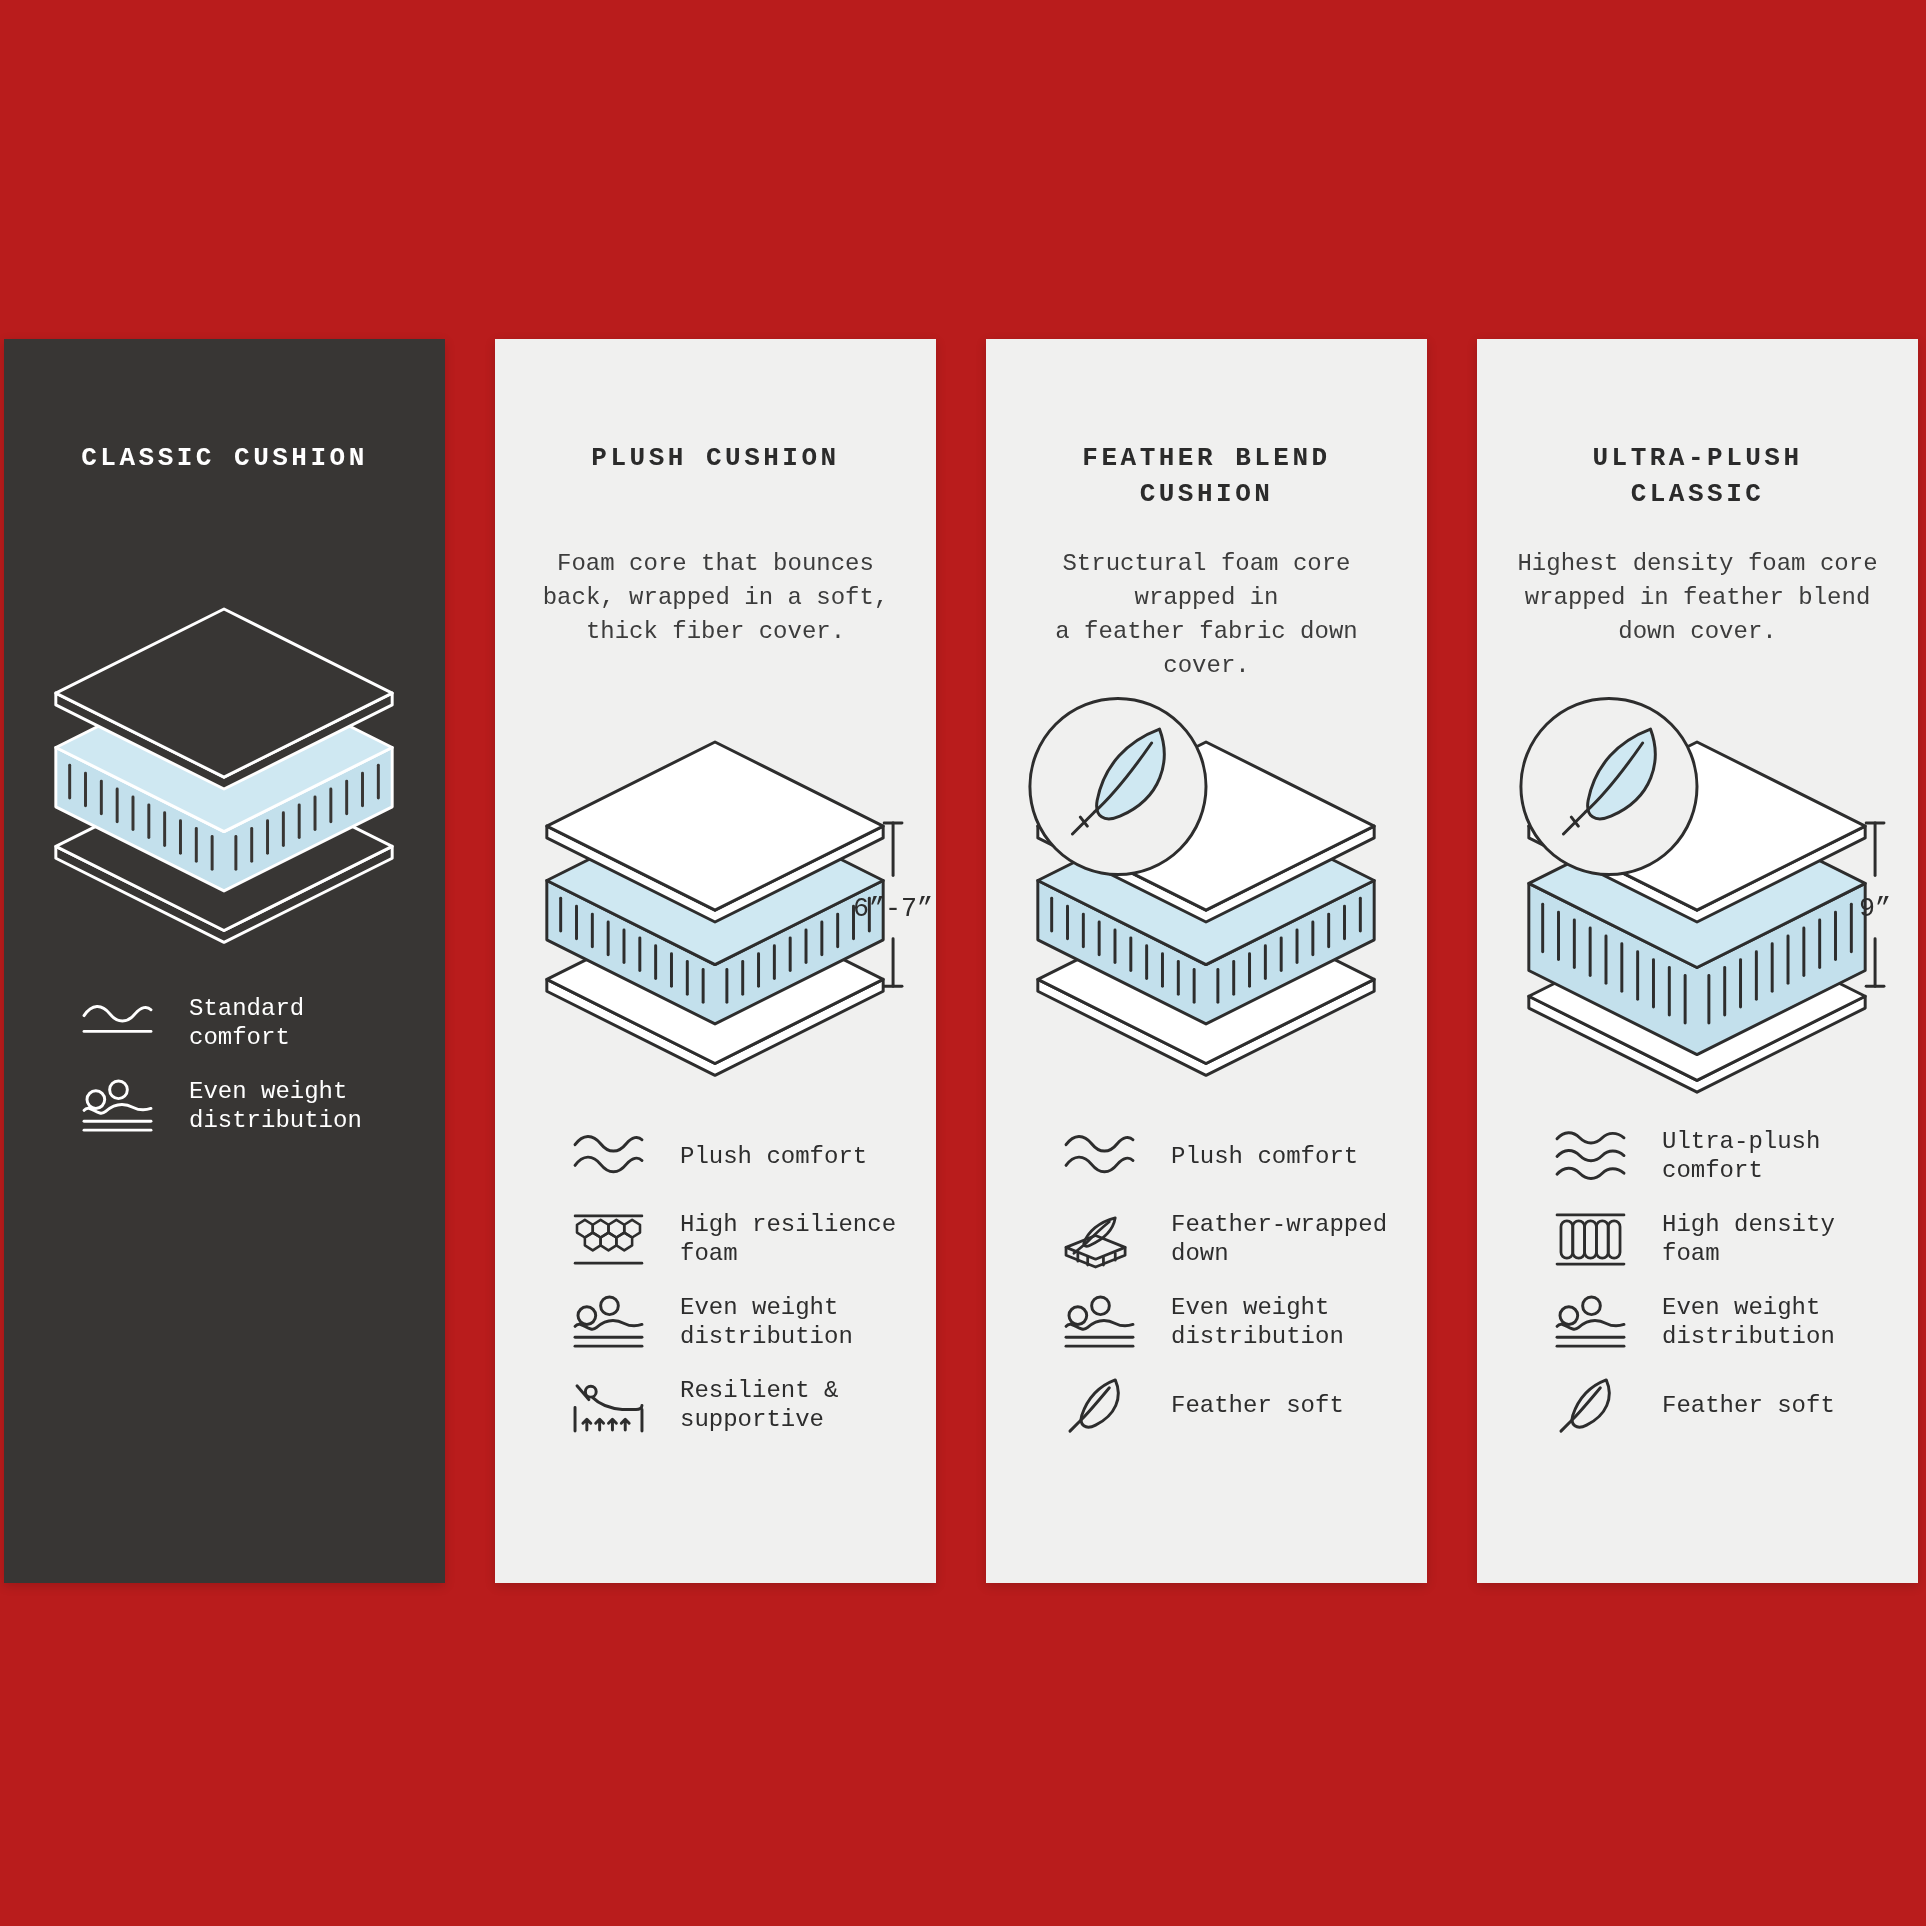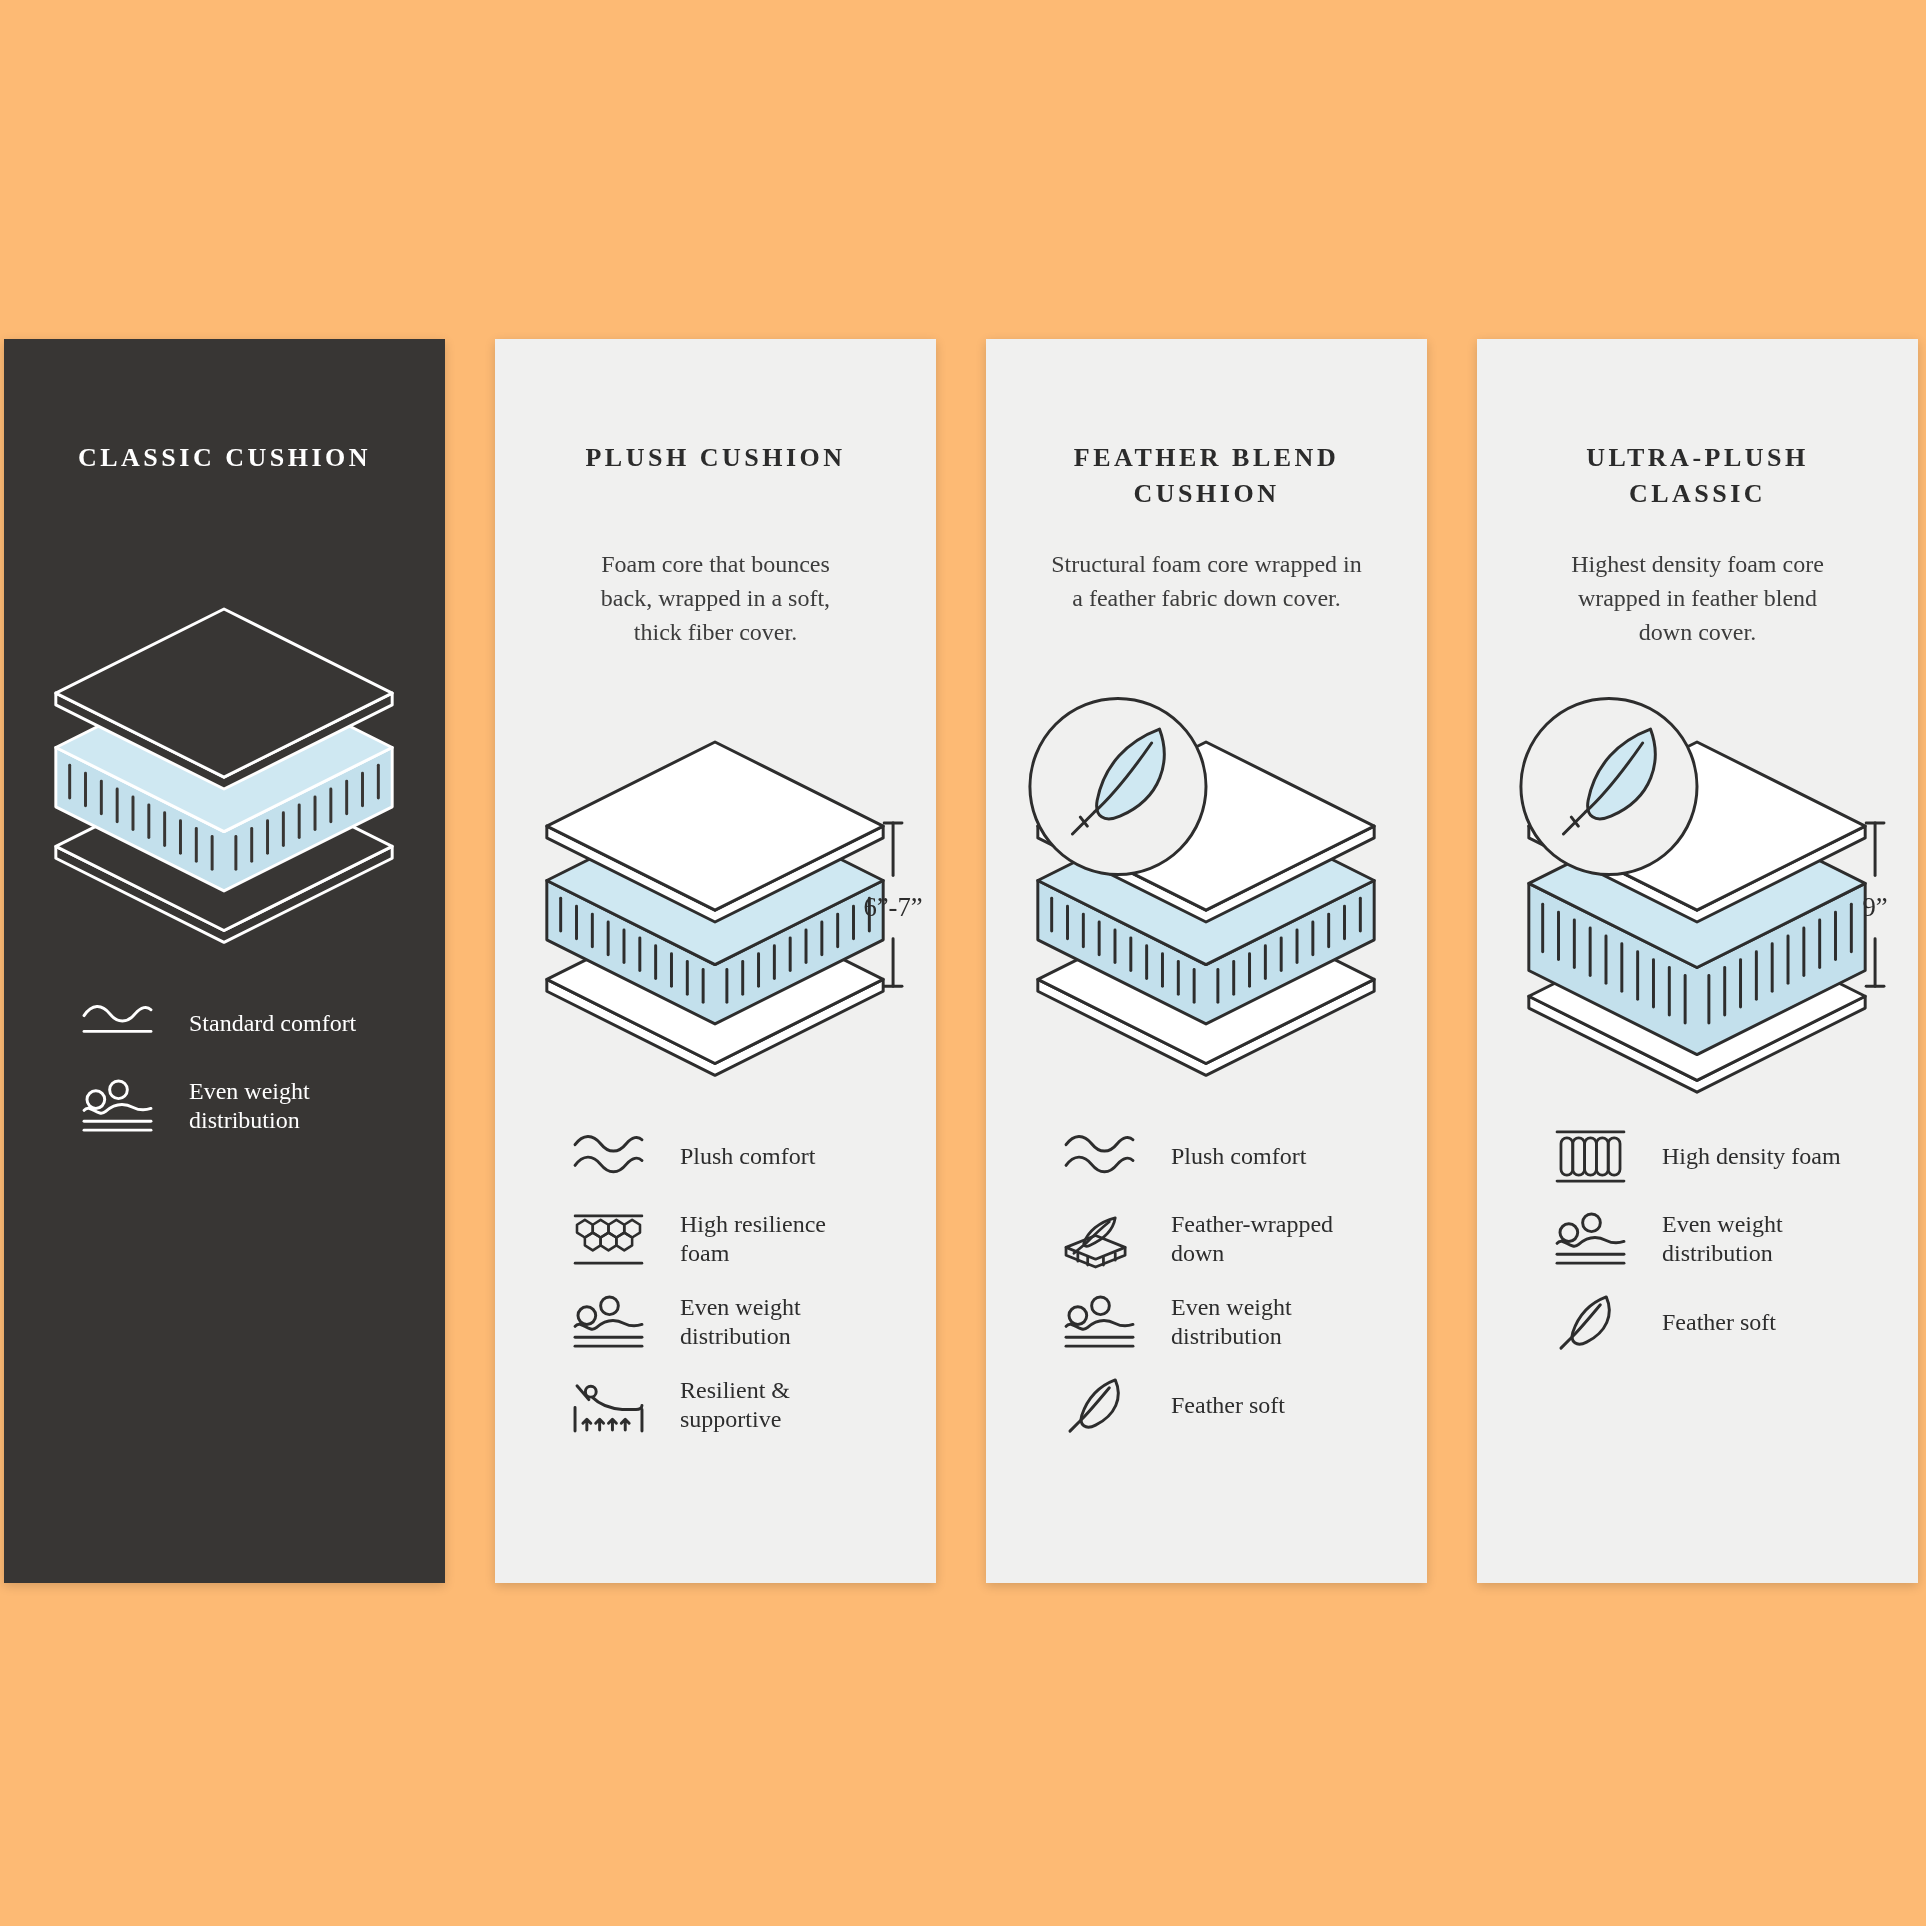--- a/index.html
+++ b/index.html
@@ -1,17 +1,17 @@
 <!DOCTYPE html>
 <html><head>
 <meta charset="utf-8">
 <style>
   html,body{margin:0;padding:0;background:#ffffff;}
-  .stage{position:relative;width:1927px;height:1927px;background:#fdba74;overflow:hidden;
-         font-family:Liberation Serif, serif;}
+  .stage{position:relative;width:1927px;height:1927px;background:#b91c1c;overflow:hidden;
+         font-family:Liberation Mono, monospace;}
   .panels{position:absolute;left:4px;top:339px;display:flex;gap:50px;}
   .panel{box-sizing:border-box;width:441px;height:1244px;padding:79px 36px 0;
          background:var(--panel-bg);box-shadow:0 3px 10px rgba(0,0,0,0.16);}
   .panel--dark{--panel-bg:#383634;--cover-fill:#383634;--foam-top:#cfe8f2;--foam-side:#c3e0ec;
                --line-color:#ffffff;--tick-color:#383634;color:#ffffff;}
   .panel--light{--panel-bg:#f0f0ef;--cover-fill:#ffffff;--foam-top:#cfe8f2;--foam-side:#c3e0ec;
                 --line-color:#2d2d2d;--tick-color:#2d2d2d;color:#2d2d2d;}
   .title{min-height:83px;font-size:26px;font-weight:700;letter-spacing:3.5px;line-height:36px;
          text-align:center;white-space:pre-line;}
   .panel--light .title{color:#2b2b2b;}
@@ -329,20 +329,28 @@
           <line x1="366" y1="97" x2="366" y2="150"></line>
           <text x="366" y="191" text-anchor="middle">9”</text>
           <line x1="366" y1="214" x2="366" y2="262"></line>
           <line x1="357" y1="262" x2="375" y2="262"></line>
         </g>
       </svg>
       <div class="features">
         <div class="feat">
           <span class="fico">
               <svg viewBox="0 0 84 64">
+                <use href="#icon-wave-3"></use>
+              </svg>
+            </span>
+          <span class="flabel">Ultra-plush comfort</span>
+        </div>
+        <div class="feat">
+          <span class="fico">
+              <svg viewBox="0 0 84 64">
                 <use href="#icon-density-foam"></use>
               </svg>
             </span>
           <span class="flabel">High density foam</span>
         </div>
         <div class="feat">
           <span class="fico">
               <svg viewBox="0 0 84 64">
                 <use href="#icon-even-weight"></use>
               </svg>

